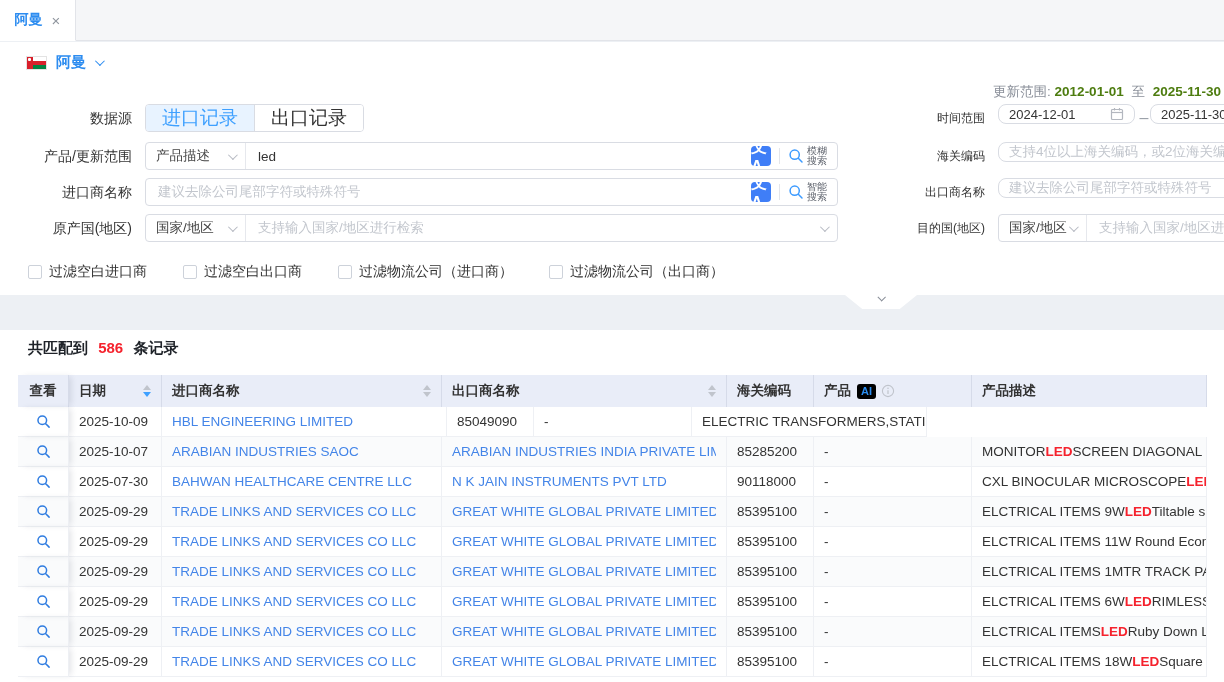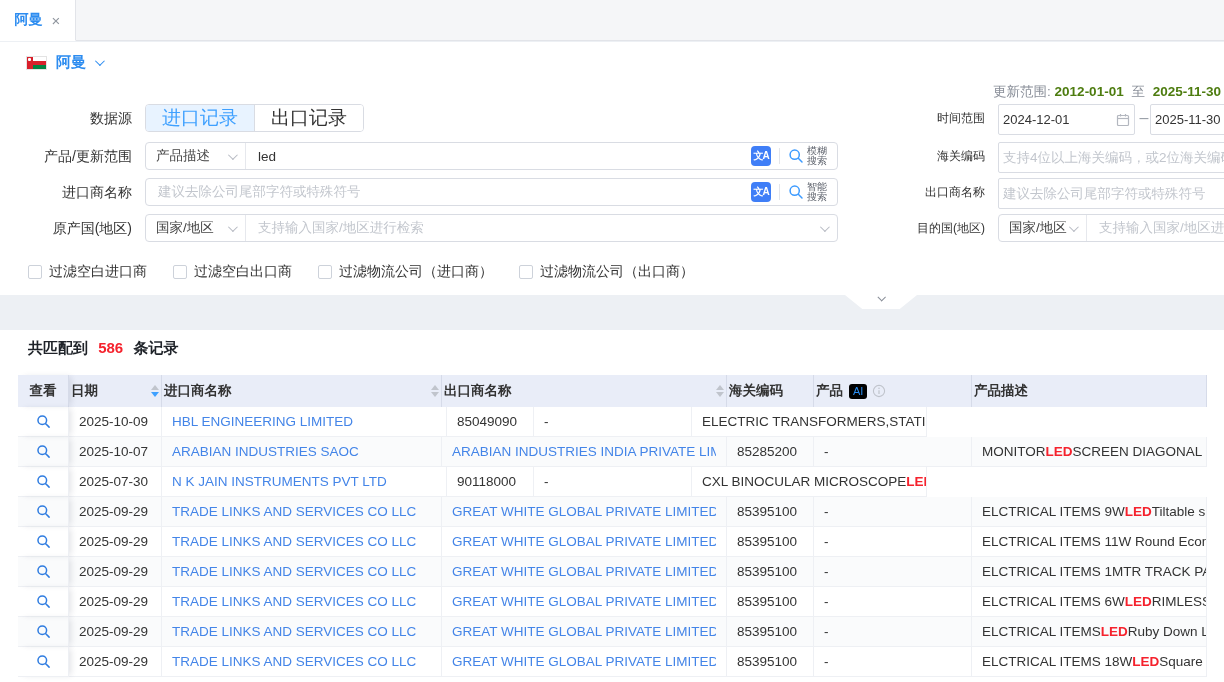--- a/index.html
+++ b/index.html
@@ -36,64 +36,64 @@
   .seg .opt{padding:0 16px;font-size:19px;display:flex;align-items:center;cursor:pointer;color:#333;background:#fff}
   .seg .opt.sel{background:#e8f3ff;color:#3ea0ff}
   .seg .opt + .opt{border-left:1px solid #d9dce3}
 
   
   .igroup{position:absolute;top:0;height:28px;border:1px solid #d9dce3;border-radius:4px;background:#fff;display:flex;align-items:center;overflow:hidden}
   .ig-select{flex:none;width:100px;display:flex;align-items:center;justify-content:space-between;padding:0 10px;font-size:13.5px;color:#444;border-right:1px solid #e6e8ed;height:100%;cursor:pointer}
   .ig-input{flex:1;padding:0 12px;font-size:13.5px;color:#333;white-space:nowrap;overflow:hidden}
   .ig-input .ph{color:#c2c6cd}
   .ig-icons{flex:none;display:flex;align-items:center;gap:8px;padding-right:10px}
-  .trans-icon{width:20px;height:20px;border-radius:4px;background:#3f7ef7;color:#fff;font-size:10px;font-weight:700;display:flex;align-items:center;justify-content:center;letter-spacing:-1px;cursor:pointer}
+  .trans-icon{width:20px;height:20px;border-radius:4px;background:#3f7ef7;color:#fff;font-size:16px;font-weight:700;display:flex;align-items:center;justify-content:center;letter-spacing:-1px;cursor:pointer}
   .vdiv{width:1px;height:16px;background:#e3e5ea}
   .searchbtn{display:flex;align-items:center;gap:3px;cursor:pointer}
   .searchbtn .lbl{font-size:10px;line-height:10px;color:#5c616b;text-align:left}
   .end-chev{margin-right:10px}
 
   
-  .rinput{position:absolute;top:0;height:31px;border:1px solid #d9dce3;border-radius:2px;background:#fff;display:flex;align-items:center;padding:0 4px;font-size:13px;color:#333;white-space:nowrap}
+  .rinput{position:absolute;top:0;height:20px;border:1px solid #d9dce3;border-radius:8px;background:#fff;display:flex;align-items:center;padding:0 10px;font-size:13px;color:#333;white-space:nowrap}
   .rinput .ph{color:#c2c6cd;font-size:13.5px}
   .dash{position:absolute;left:1138px;top:0;width:12px;text-align:center;line-height:28px;color:#9aa0a8}
 
   
-  .cb-row{position:absolute;left:28px;top:221px;display:flex;align-items:center;gap:26px}
+  .cb-row{position:absolute;left:28px;top:221px;display:flex;align-items:center;gap:36px}
   .cb{display:flex;align-items:center;gap:7px;cursor:pointer}
   .cb .box{width:14px;height:14px;border:1px solid #cdd2da;border-radius:2px;background:#fff}
   .cb .txt{font-size:14px;color:#333}
 
   
   .gray-band{position:absolute;top:295px;left:0;right:0;height:35px;background:#edf0f4}
   .notch{position:absolute;left:845px;top:0;width:72px;height:14px;background:#fff;clip-path:polygon(0 0,100% 0,76% 100%,24% 100%);display:flex;align-items:flex-start;justify-content:center;cursor:pointer}
   .notch .chev{border-color:#8a8f99;width:6px;height:6px;border-width:1.4px;transform:rotate(45deg) translateY(-1px)}
 
   
   .results{position:absolute;top:330px;left:0;right:0;bottom:0;background:#fff}
   .summary{position:absolute;top:9px;left:28px;font-size:15px;font-weight:700;color:#1f2329}
   .summary .cnt{color:#f5222d;margin:0 6px}
 
   .table{position:absolute;top:45px;left:18px;width:1189px}
   .thead{display:flex;height:32px;background:#e9edf8;font-size:13.5px;font-weight:700;color:#333}
-  .thcell{display:flex;align-items:center;padding:0 2px;border-right:1px solid #d6dbe9;white-space:nowrap;overflow:hidden}
+  .thcell{display:flex;align-items:center;padding:0 10px;border-right:1px solid #d6dbe9;white-space:nowrap;overflow:hidden}
   .trow{display:flex;height:30px;background:#fff}
   .trow.alt{background:#fafbfc}
   .tcell{display:flex;align-items:center;padding:0 10px;border-right:1px solid #eef0f4;border-bottom:1px solid #eef0f4;font-size:13.5px;color:#333;white-space:nowrap;overflow:hidden}
   .w0{width:51px;justify-content:center;padding:0}
   .w1{width:93px}.w2{width:280px}.w3{width:285px}.w4{width:87px}.w5{width:158px}.w6{width:235px}
   .fixedshadow{position:relative;z-index:1;box-shadow:4px 0 6px -2px rgba(30,40,70,.13)}
   a.cell-link{color:#4485e8;text-decoration:none;cursor:pointer;overflow:hidden;white-space:nowrap}
   .hl{color:#f5222d;font-weight:700}
   .sorts{margin-left:auto;display:flex;flex-direction:column;gap:2px;cursor:pointer;padding-left:6px}
   .caret{width:0;height:0;border-left:4px solid transparent;border-right:4px solid transparent}
   .caret.up{border-bottom:5px solid #c0c4cc}
   .caret.down{border-top:5px solid #c0c4cc}
   .caret.down.active{border-top-color:#3ea0ff}
-  .ai-badge{display:inline-block;margin-left:6px;padding:1px 4px;border-radius:3px;background:#000000;color:#2b8df0;font-size:11px;font-weight:400;line-height:13px}
+  .ai-badge{display:inline-block;margin-left:6px;padding:1px 4px;border-radius:3px;background:#000000;color:#2b8df0;font-size:11px;font-weight:700;line-height:13px}
   .info-ic{margin-left:5px;display:flex}
 </style>
 </head>
 <body>
 
 <div class="screen">
 
   <div class="tabbar">
     <div class="tab">
       <span class="tab-title">阿曼</span>
@@ -326,20 +326,23 @@
             </div>
           </div>
           <div class="trow">
             <div class="tcell w0 fixedshadow">
               <svg width="15" height="15" viewBox="0 0 16 16">
                 <circle cx="6.7" cy="6.7" r="4.6" fill="none" stroke="#2f7ce0" stroke-width="1.6"></circle>
                 <line x1="10.4" y1="10.4" x2="14" y2="14" stroke="#2f7ce0" stroke-width="1.6" stroke-linecap="round"></line>
               </svg>
             </div>
             <div class="tcell w1">2025-07-30</div>
+            <div class="tcell w2">
+              <a class="cell-link">BAHWAN HEALTHCARE CENTRE LLC</a>
+            </div>
             <div class="tcell w3">
               <a class="cell-link">N K JAIN INSTRUMENTS PVT LTD</a>
             </div>
             <div class="tcell w4">90118000</div>
             <div class="tcell w5">-</div>
             <div class="tcell w6">
               <span>CXL BINOCULAR MICROSCOPE </span>
               <b class="hl">LED</b>
             </div>
           </div>

